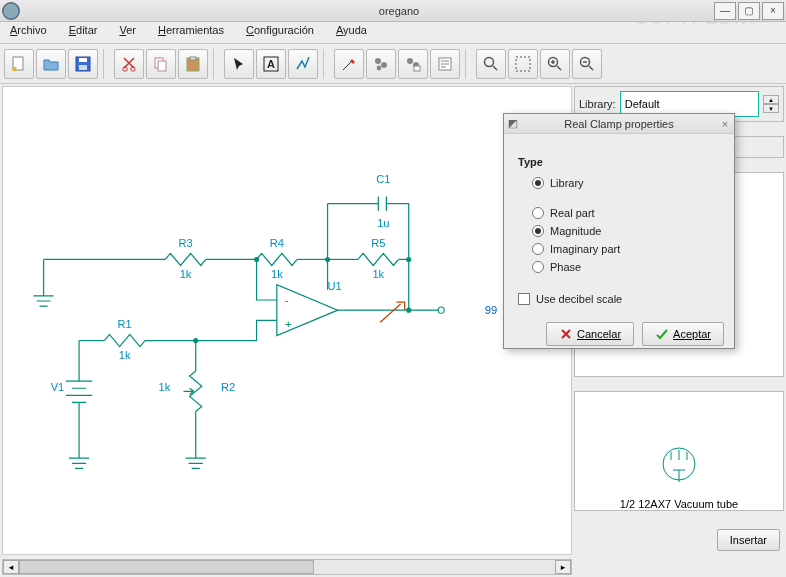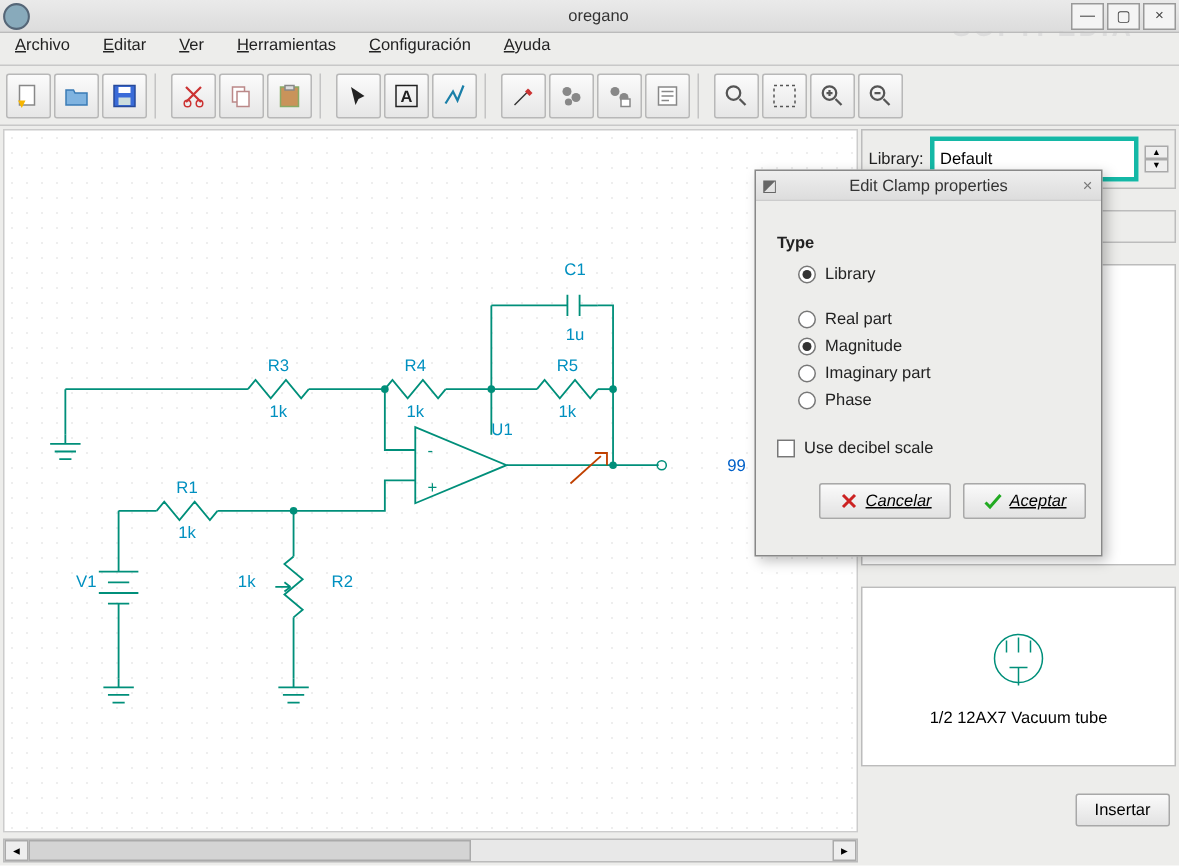--- a/index.html
+++ b/index.html
@@ -28,46 +28,46 @@
 .schematic .sym { stroke: #008f7a; stroke-width: 1.2; fill: none; }
 .schematic .gnd { stroke: #008f7a; stroke-width: 1.2; fill: none; }
 .schematic .dot { fill: #008f7a; }
 .schematic .probe { stroke: #c04000; stroke-width: 1.2; fill: none; }
 .nodeNum { fill: #0060c8 !important; }
 
 .rightpanel { width: 210px; margin: 2px 2px 2px 0; display: flex; flex-direction: column; gap: 14px; }
 .panelbox { border: 1px solid #bcbcbc; background: #ededeb; padding: 4px; }
 .librow { display: flex; align-items: center; gap: 4px; }
 .librow label { color: #222; }
-.libsel { flex: 1; display: flex; align-items: center; border: 3px solid #14b8a6; background: #fff; height: 20px; padding: 12px 4px; }
+.libsel { flex: 1; display: flex; align-items: center; border: 1px solid #14b8a6; background: #fff; height: 20px; padding: 12px 4px; }
 .spin { width: 16px; display: flex; flex-direction: column; }
 .spin div { height: 9px; border: 1px solid #aaa; background: #eee; font-size: 7px; text-align: center; line-height: 7px; }
 .partlist { flex: 1; border: 1px solid #bcbcbc; background: #fff; overflow: hidden; }
-.preview { height: 120px; border: 1px solid #bcbcbc; background: #fff; display: flex; flex-direction: column; align-items: center; justify-content: center; gap: 6px; }
+.preview { height: 120px; border: 1px solid #bcbcbc; background: #fff; display: flex; flex-direction: column; align-items: center; justify-content: flex-end; gap: 6px; }
 .insertbtn-row { padding: 4px; display: flex; justify-content: flex-end; }
 .btn { border: 1px solid #a8a8a8; border-radius: 2px; background: linear-gradient(#fafafa,#e2e2e2); padding: 4px 12px; display: inline-flex; align-items: center; gap: 4px; cursor: default; }
 
 .hscroll { position: absolute; left: 2px; right: 214px; bottom: 2px; height: 16px; border: 1px solid #bbb; background: #e8e8e8; display: flex; }
 .hscroll .arr { width: 16px; border: 1px solid #aaa; background: #eee; display: flex; align-items: center; justify-content: center; font-size: 9px; }
 .hscroll .track { flex: 1; position: relative; }
 .hscroll .thumb { position: absolute; left: 0; top: 0; bottom: 0; width: 55%; background: #d4d4d4; border: 1px solid #aaa; }
 
 
 .dialog { position: absolute; left: 503px; top: 113px; width: 232px; background: #ededeb; border: 1px solid #888; box-shadow: 3px 3px 8px rgba(0,0,0,0.25); z-index: 50; }
 .dlg-title { height: 20px; background: linear-gradient(#eee,#ddd); display: flex; align-items: center; position: relative; border-bottom: 1px solid #ccc; }
 .dlg-title .icon { width: 18px; text-align: center; color: #666; }
 .dlg-title .t { position: absolute; left: 0; right: 0; text-align: center; color: #333; pointer-events: none; }
 .dlg-title .close { margin-left: auto; width: 18px; text-align: center; color: #777; }
 .dlg-body { padding: 22px 14px 6px; }
 .dlg-body .grouplabel { font-weight: bold; color: #222; margin-bottom: 6px; }
 .dlg-body .opt { display: flex; align-items: center; gap: 6px; padding: 3px 0 3px 14px; color: #222; }
 .dlg-body .radio { width: 12px; height: 12px; border: 1px solid #777; border-radius: 50%; background: #fff; display: inline-flex; align-items: center; justify-content: center; }
 .dlg-body .radio.sel::after { content: ""; width: 6px; height: 6px; background: #333; border-radius: 50%; }
 .dlg-body .chk { width: 12px; height: 12px; border: 1px solid #777; background: #fff; display: inline-block; }
-.dlg-btns { display: flex; justify-content: flex-end; gap: 8px; padding: 8px 10px 24px; font-style: italic; }
+.dlg-btns { display: flex; justify-content: flex-end; gap: 8px; padding: 8px 10px 2px; }
 .dlg-btns .btn svg { width: 14px; height: 14px; }
 
 .watermark { position: absolute; top: 8px; right: 30px; color: #ddd; font-size: 18px; font-weight: bold; letter-spacing: 2px; pointer-events: none; z-index: 0; }
 </style>
 </head>
 <body>
 
 <div class="watermark">SOFTPEDIA</div>
 
 <div class="titlebar">
@@ -321,21 +321,21 @@
   <div class="arr">◂</div>
   <div class="track">
       <div class="thumb"></div>
     </div>
   <div class="arr">▸</div>
 </div>
 
 <div class="dialog">
   <div class="dlg-title">
     <div class="icon">◩</div>
-    <div class="t">Edit Clamp properties</div>
+    <div class="t">Real Clamp properties</div>
     <div class="close">×</div>
   </div>
   <div class="dlg-body">
     <div class="grouplabel">Type</div>
     <div class="opt">
         <span class="radio sel"></span>
         <span>Library</span>
       </div>
     <div style="height:12px"></div>
     <div class="opt">

